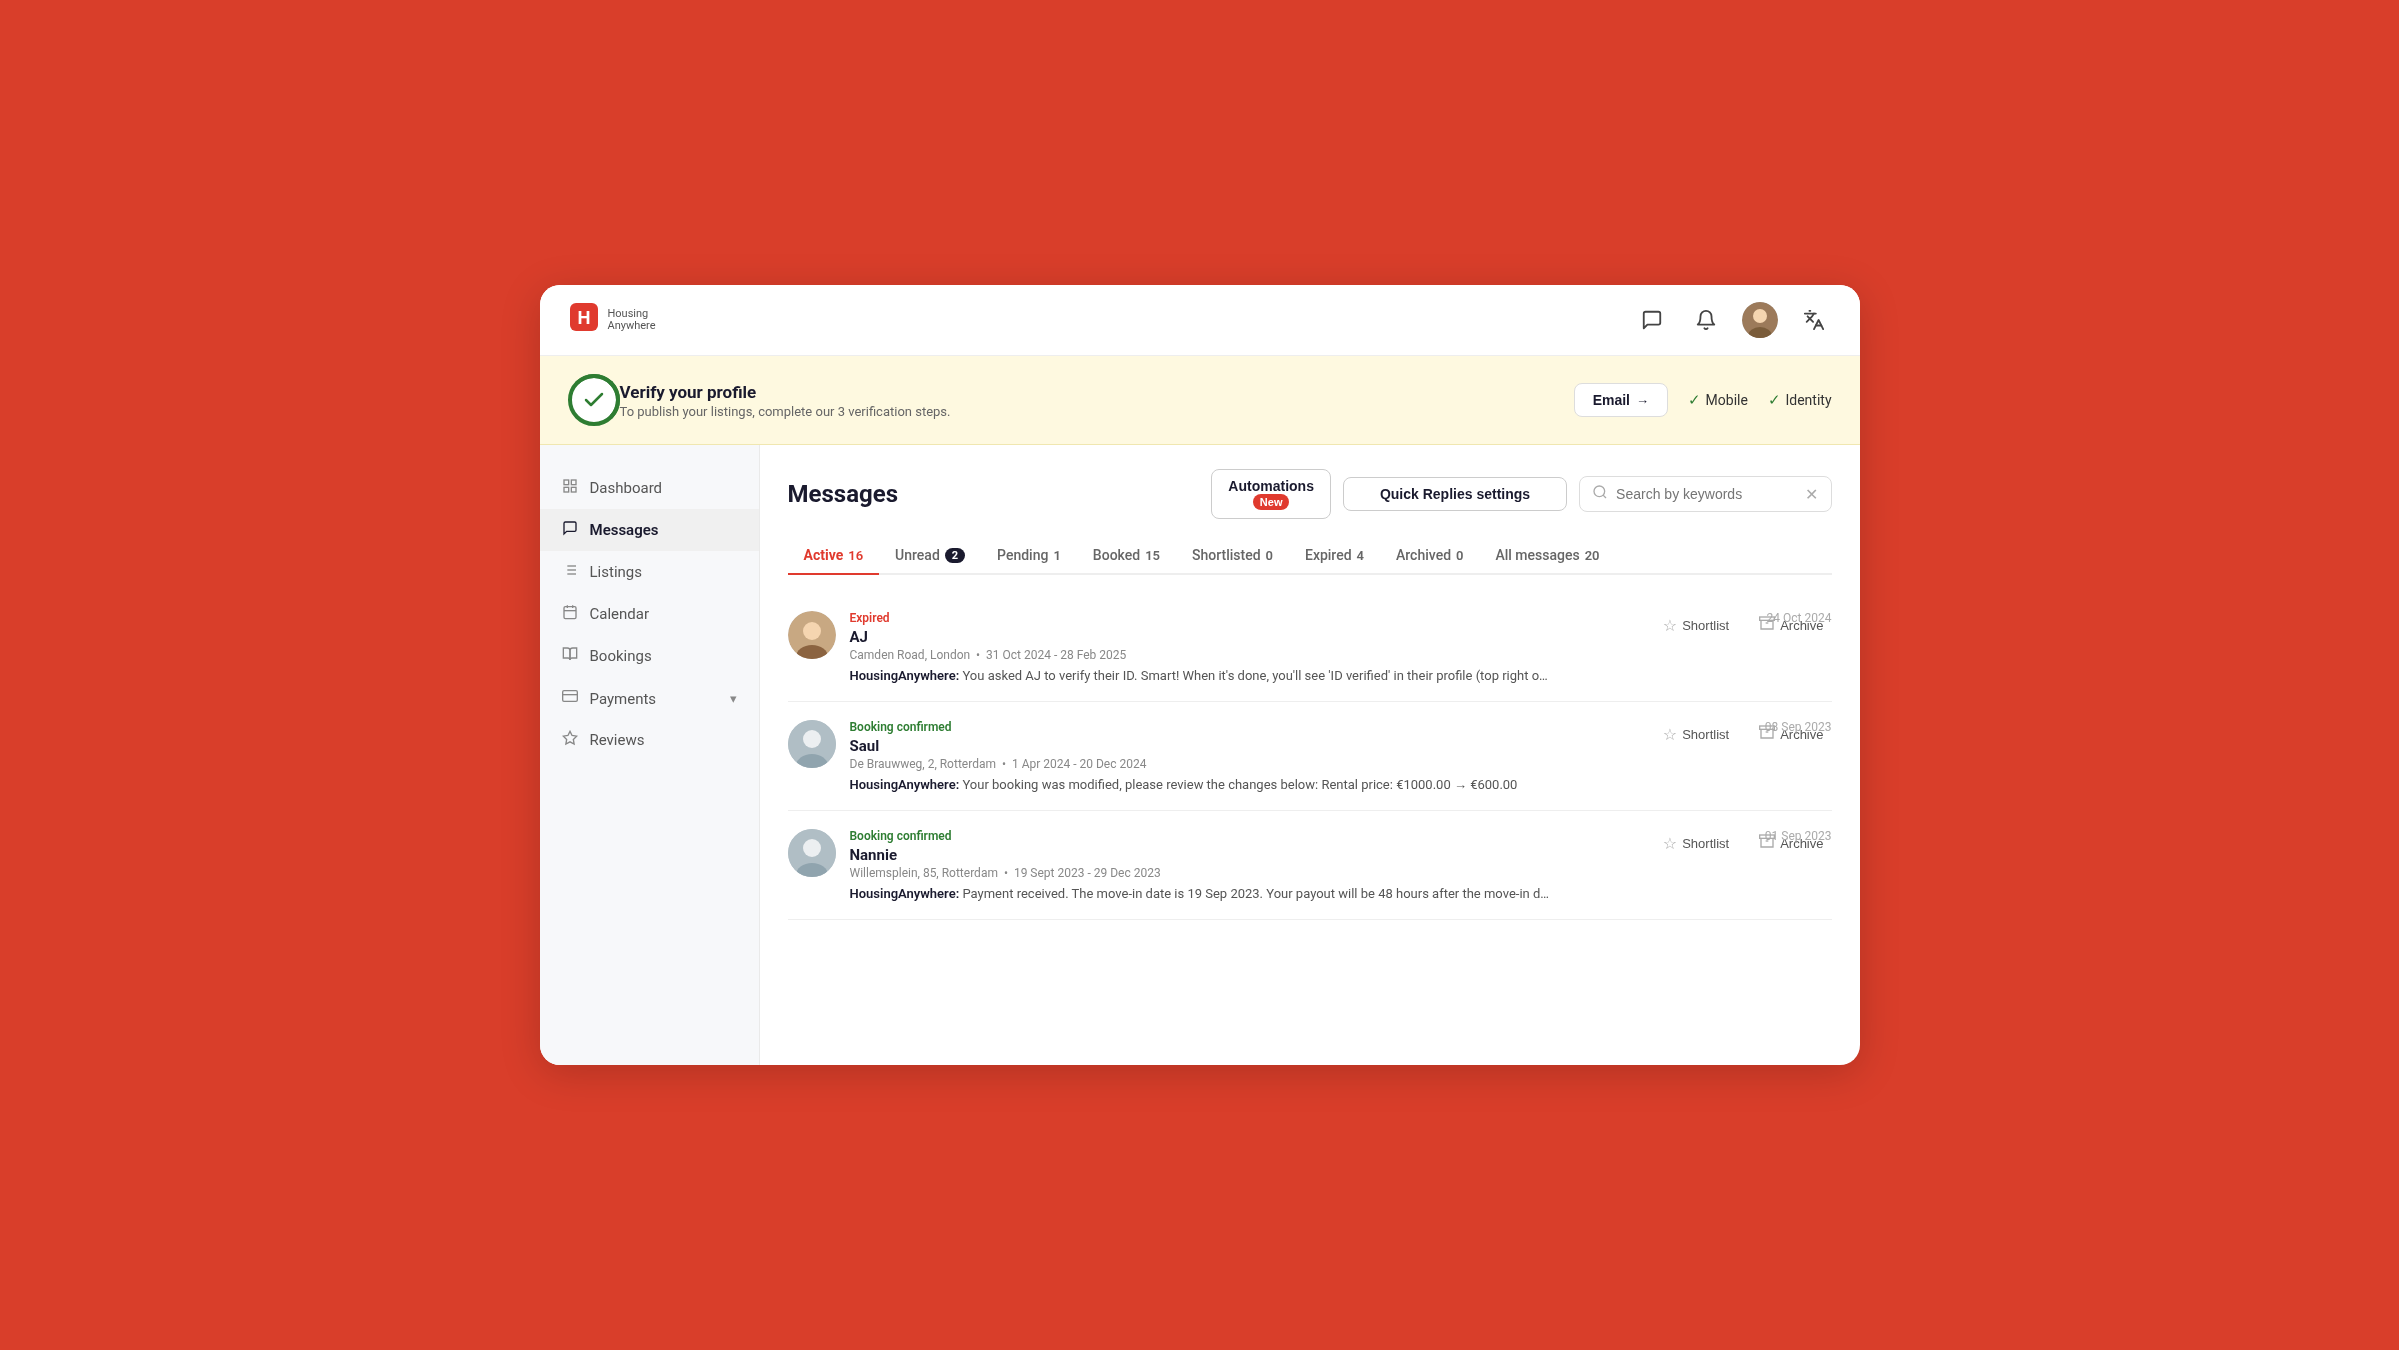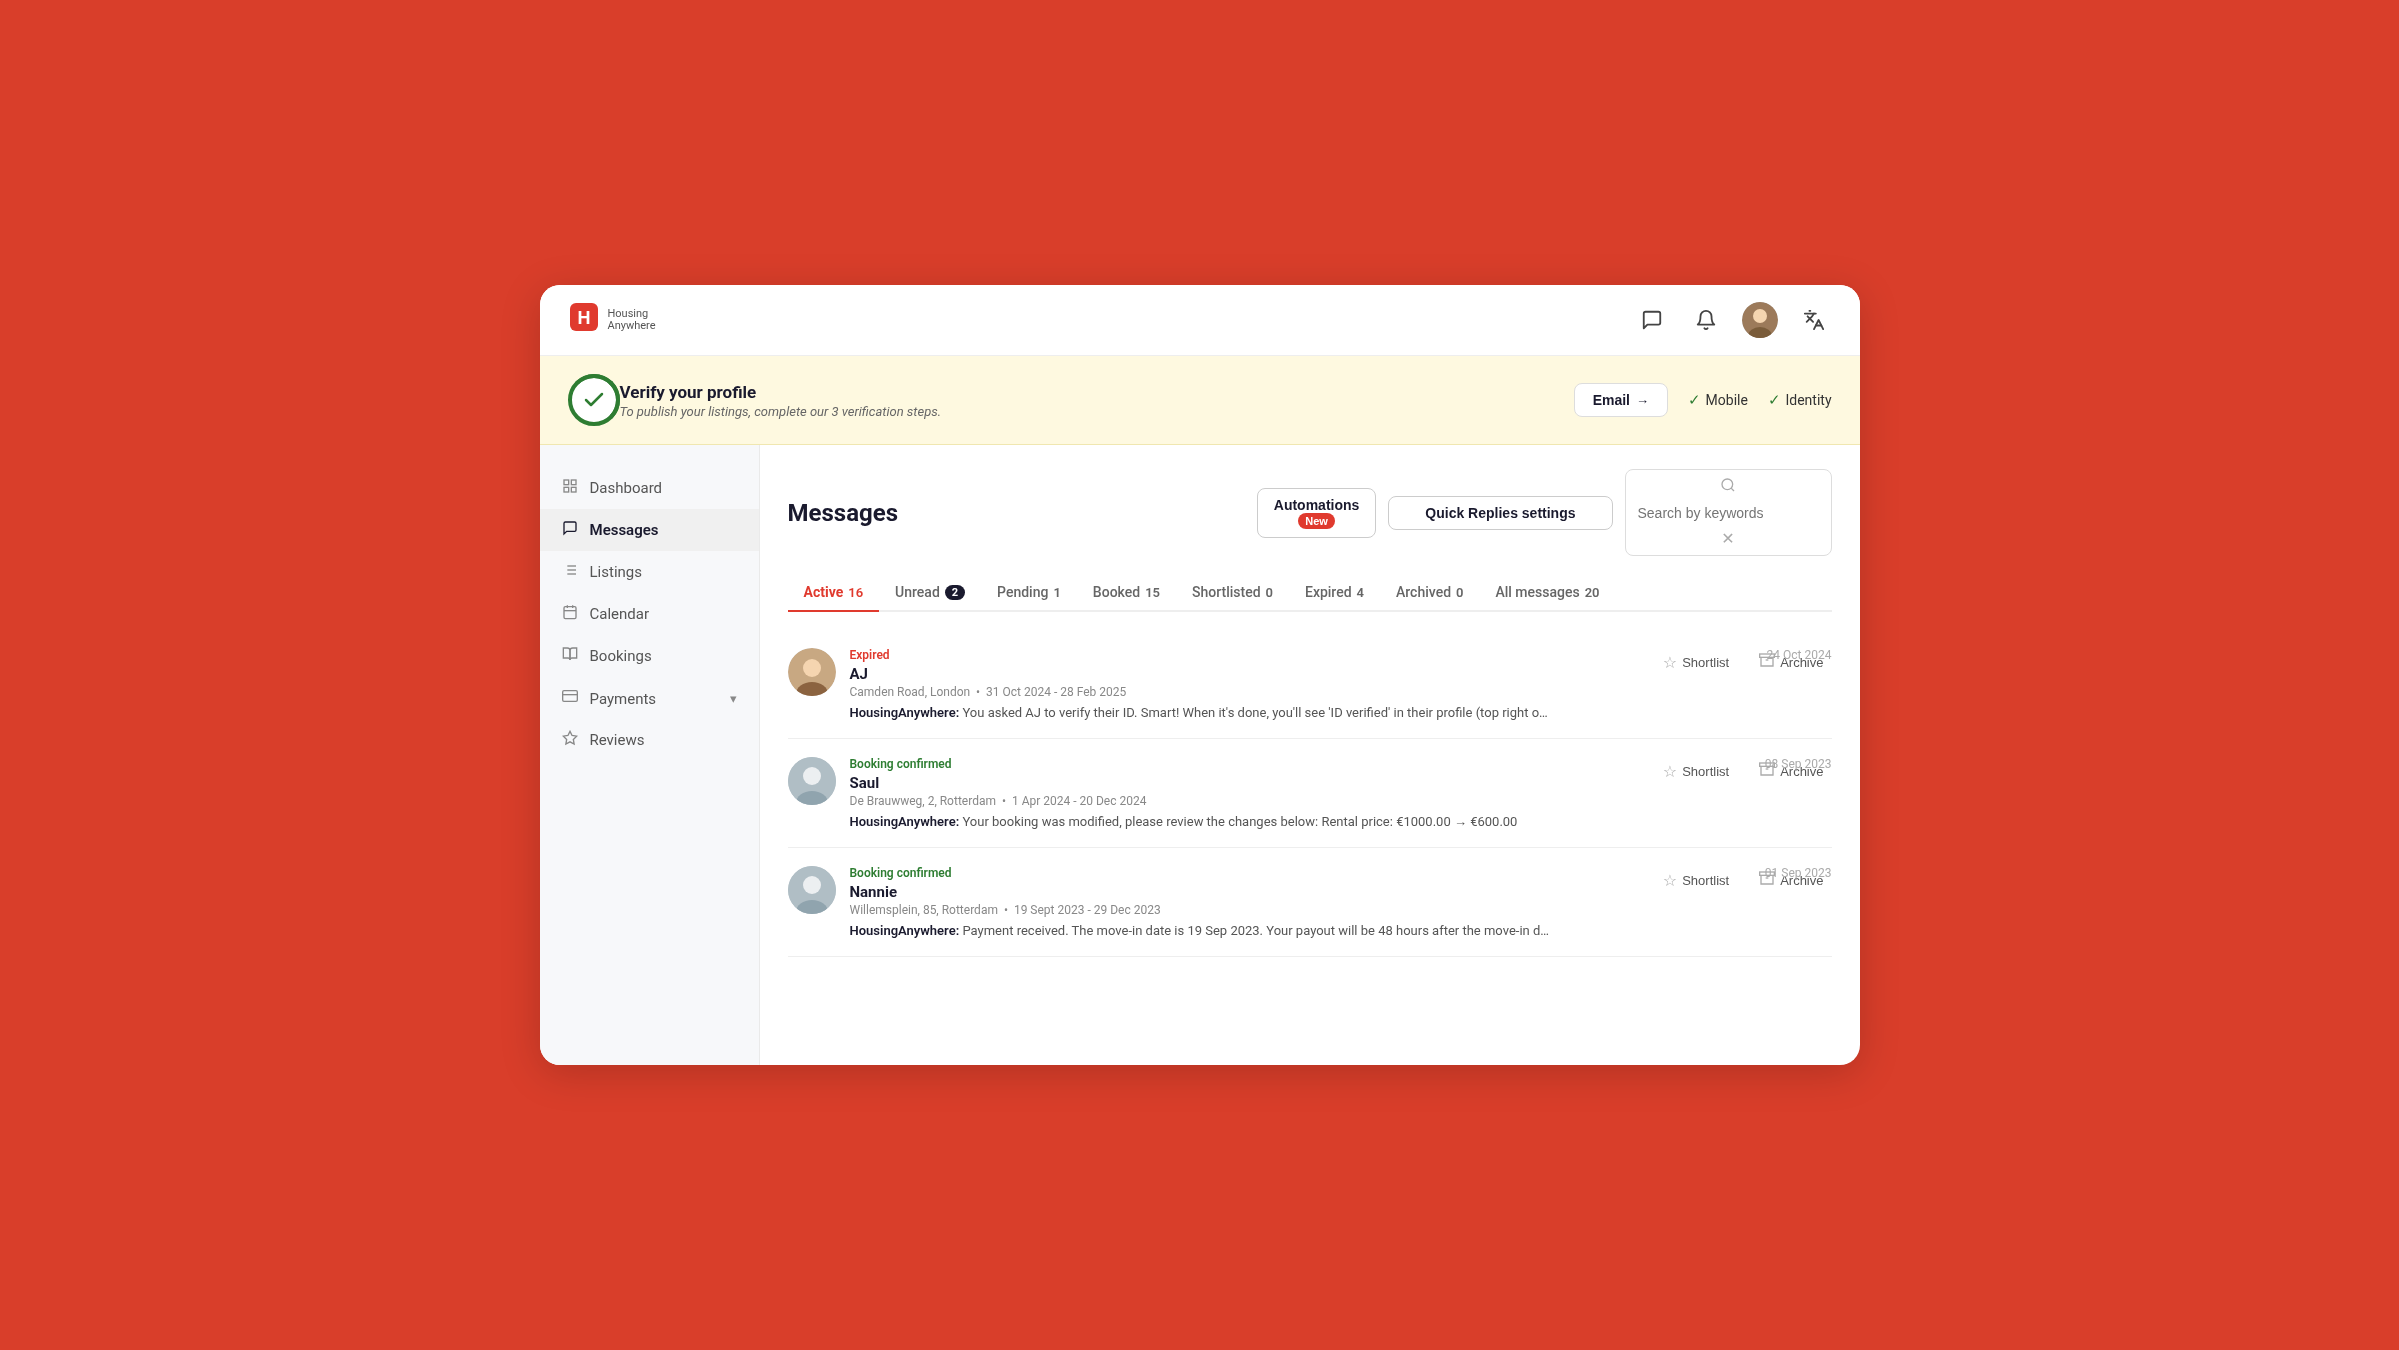--- a/index.html
+++ b/index.html
@@ -116,21 +116,20 @@
     }
     .verify-text h3 {
       font-size: 17px;
       font-weight: 700;
       color: #1a1a2e;
     }
     .verify-text p {
       font-size: 13px;
       color: #666;
       margin-top: 2px;
-      font-style: italic;
     }
     .verify-steps {
       display: flex;
       align-items: center;
       gap: 20px;
     }
     .verify-step-email {
       background: #fff;
       border: 1.5px solid #ddd;
       border-radius: 8px;
@@ -255,21 +254,20 @@
     }
     .search-box {
       display: flex;
       align-items: center;
       border: 1.5px solid #ddd;
       border-radius: 8px;
       padding: 7px 12px;
       gap: 8px;
       background: #fff;
       min-width: 200px;
-      flex-direction: column;
     }
     .search-box input {
       border: none;
       outline: none;
       font-size: 14px;
       color: #aaa;
       background: transparent;
       flex: 1;
     }
     .search-clear {

